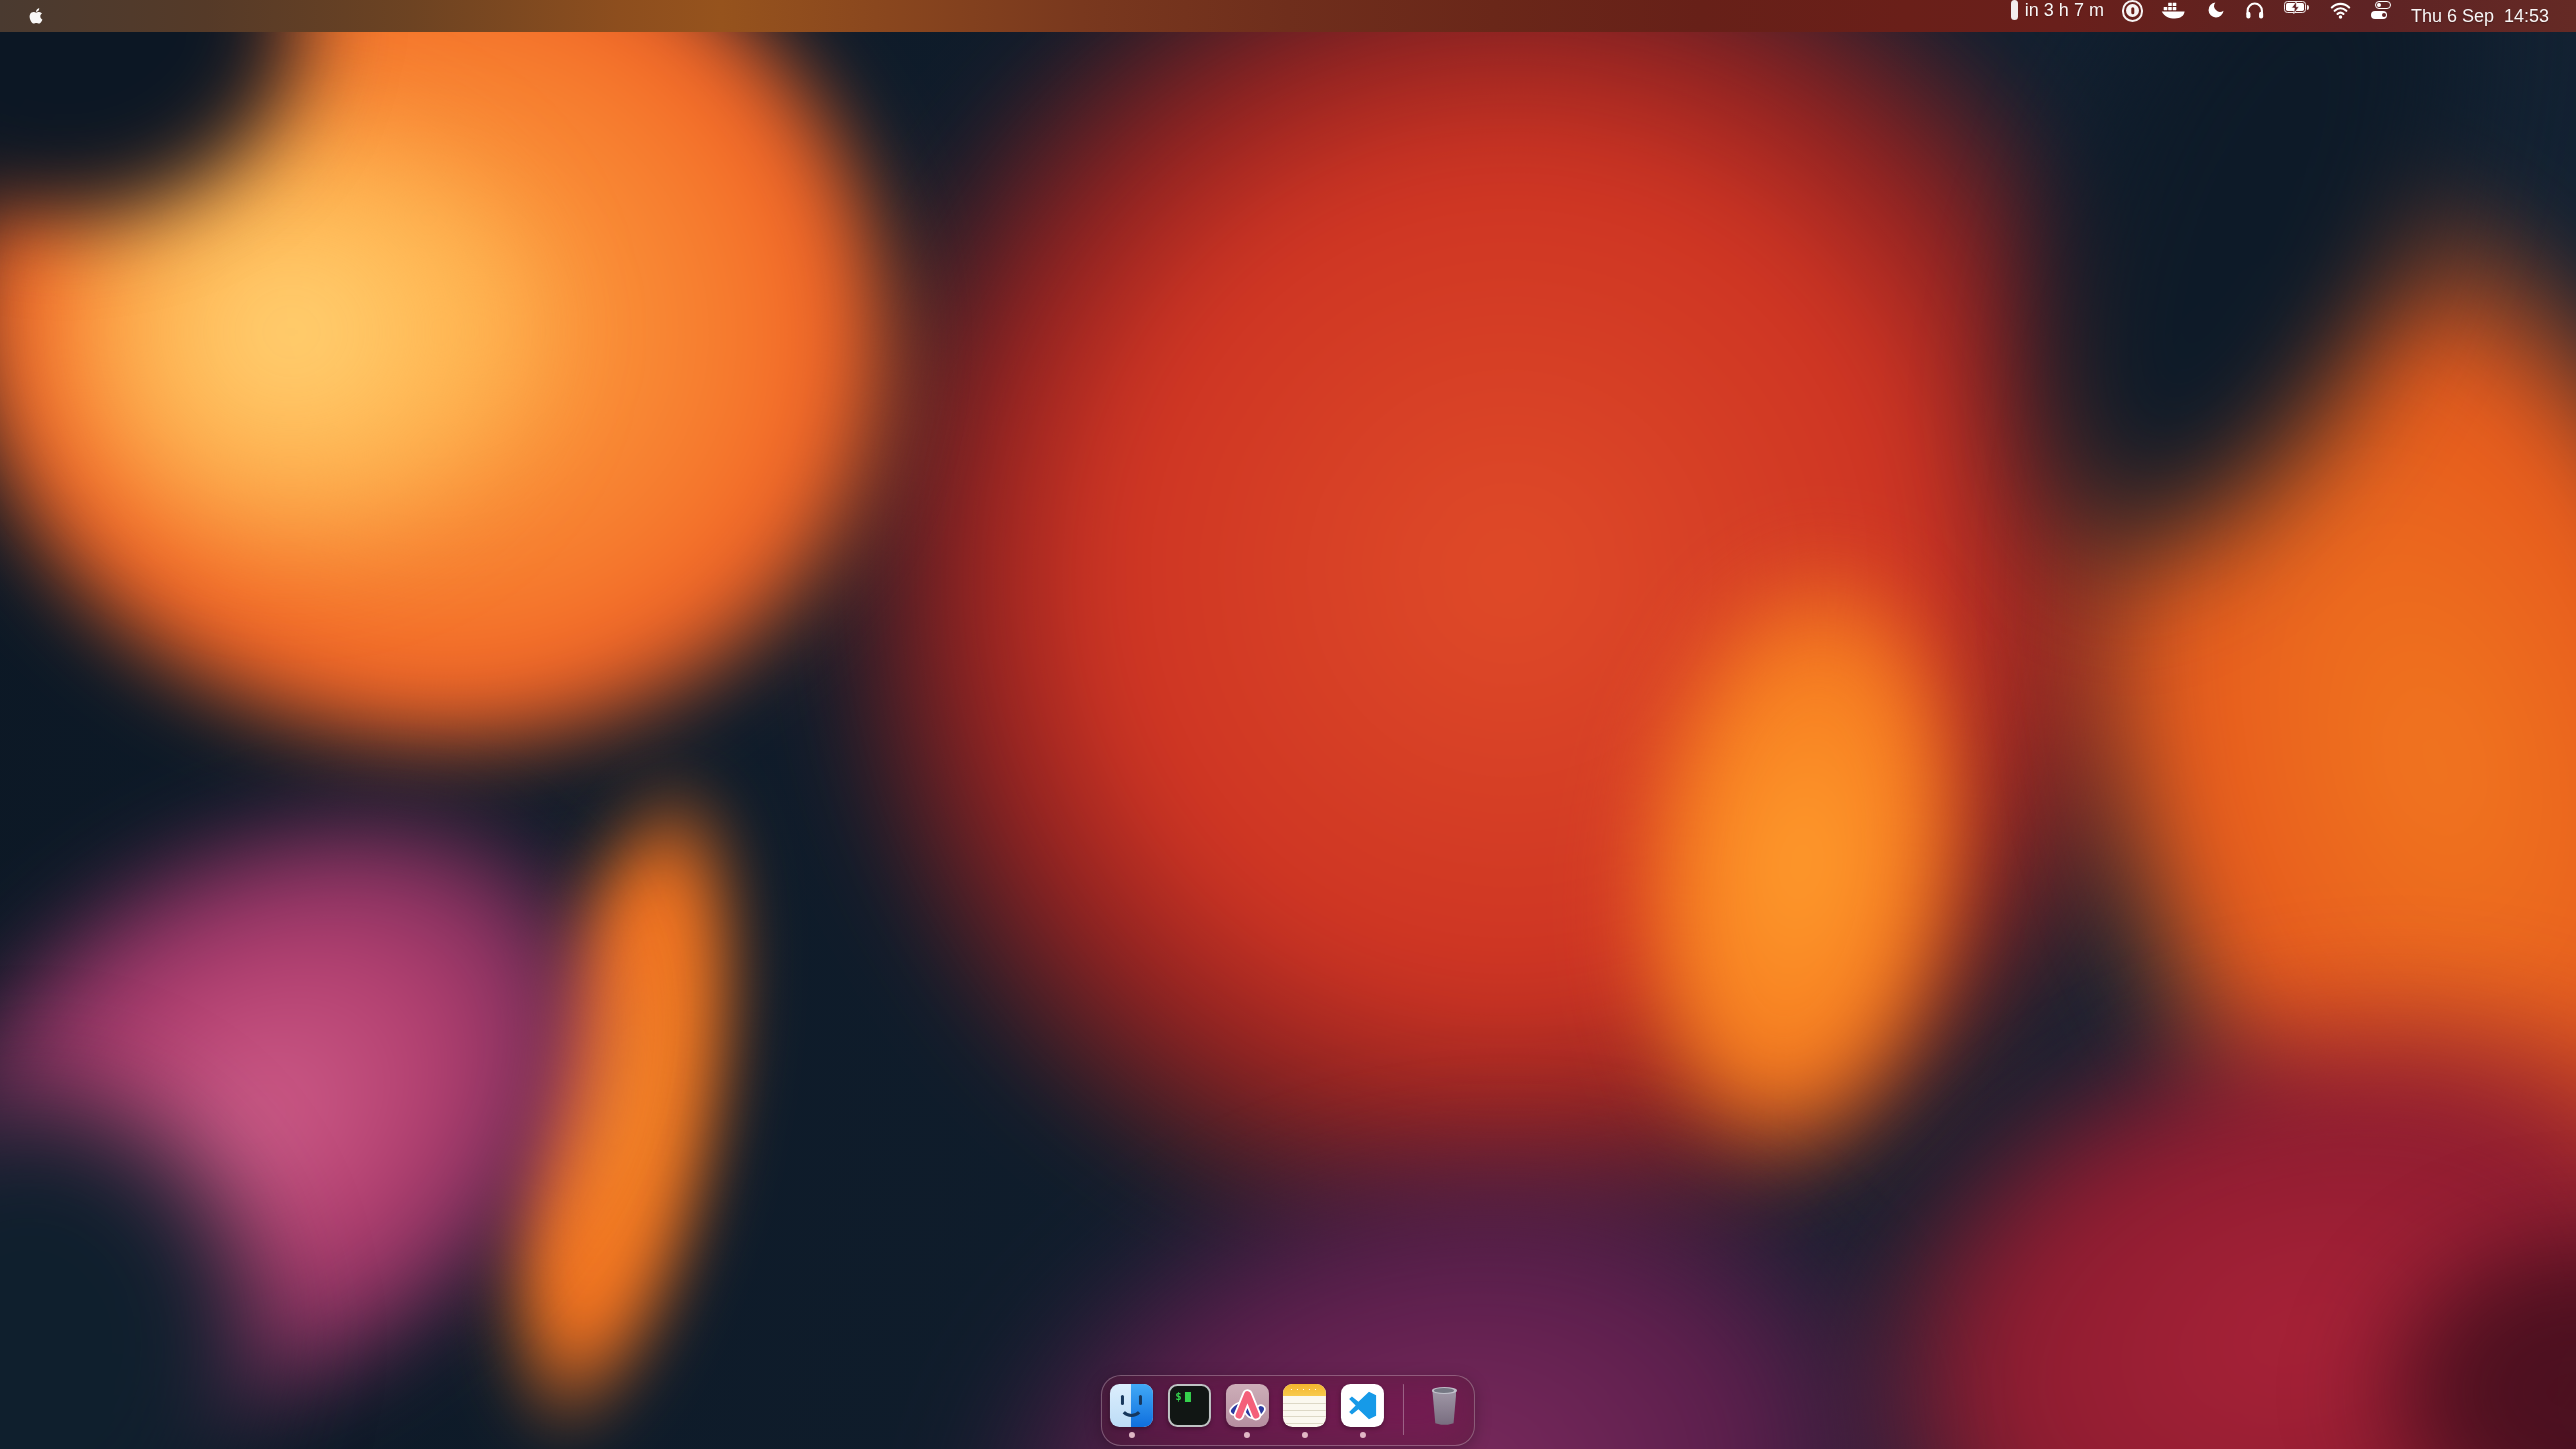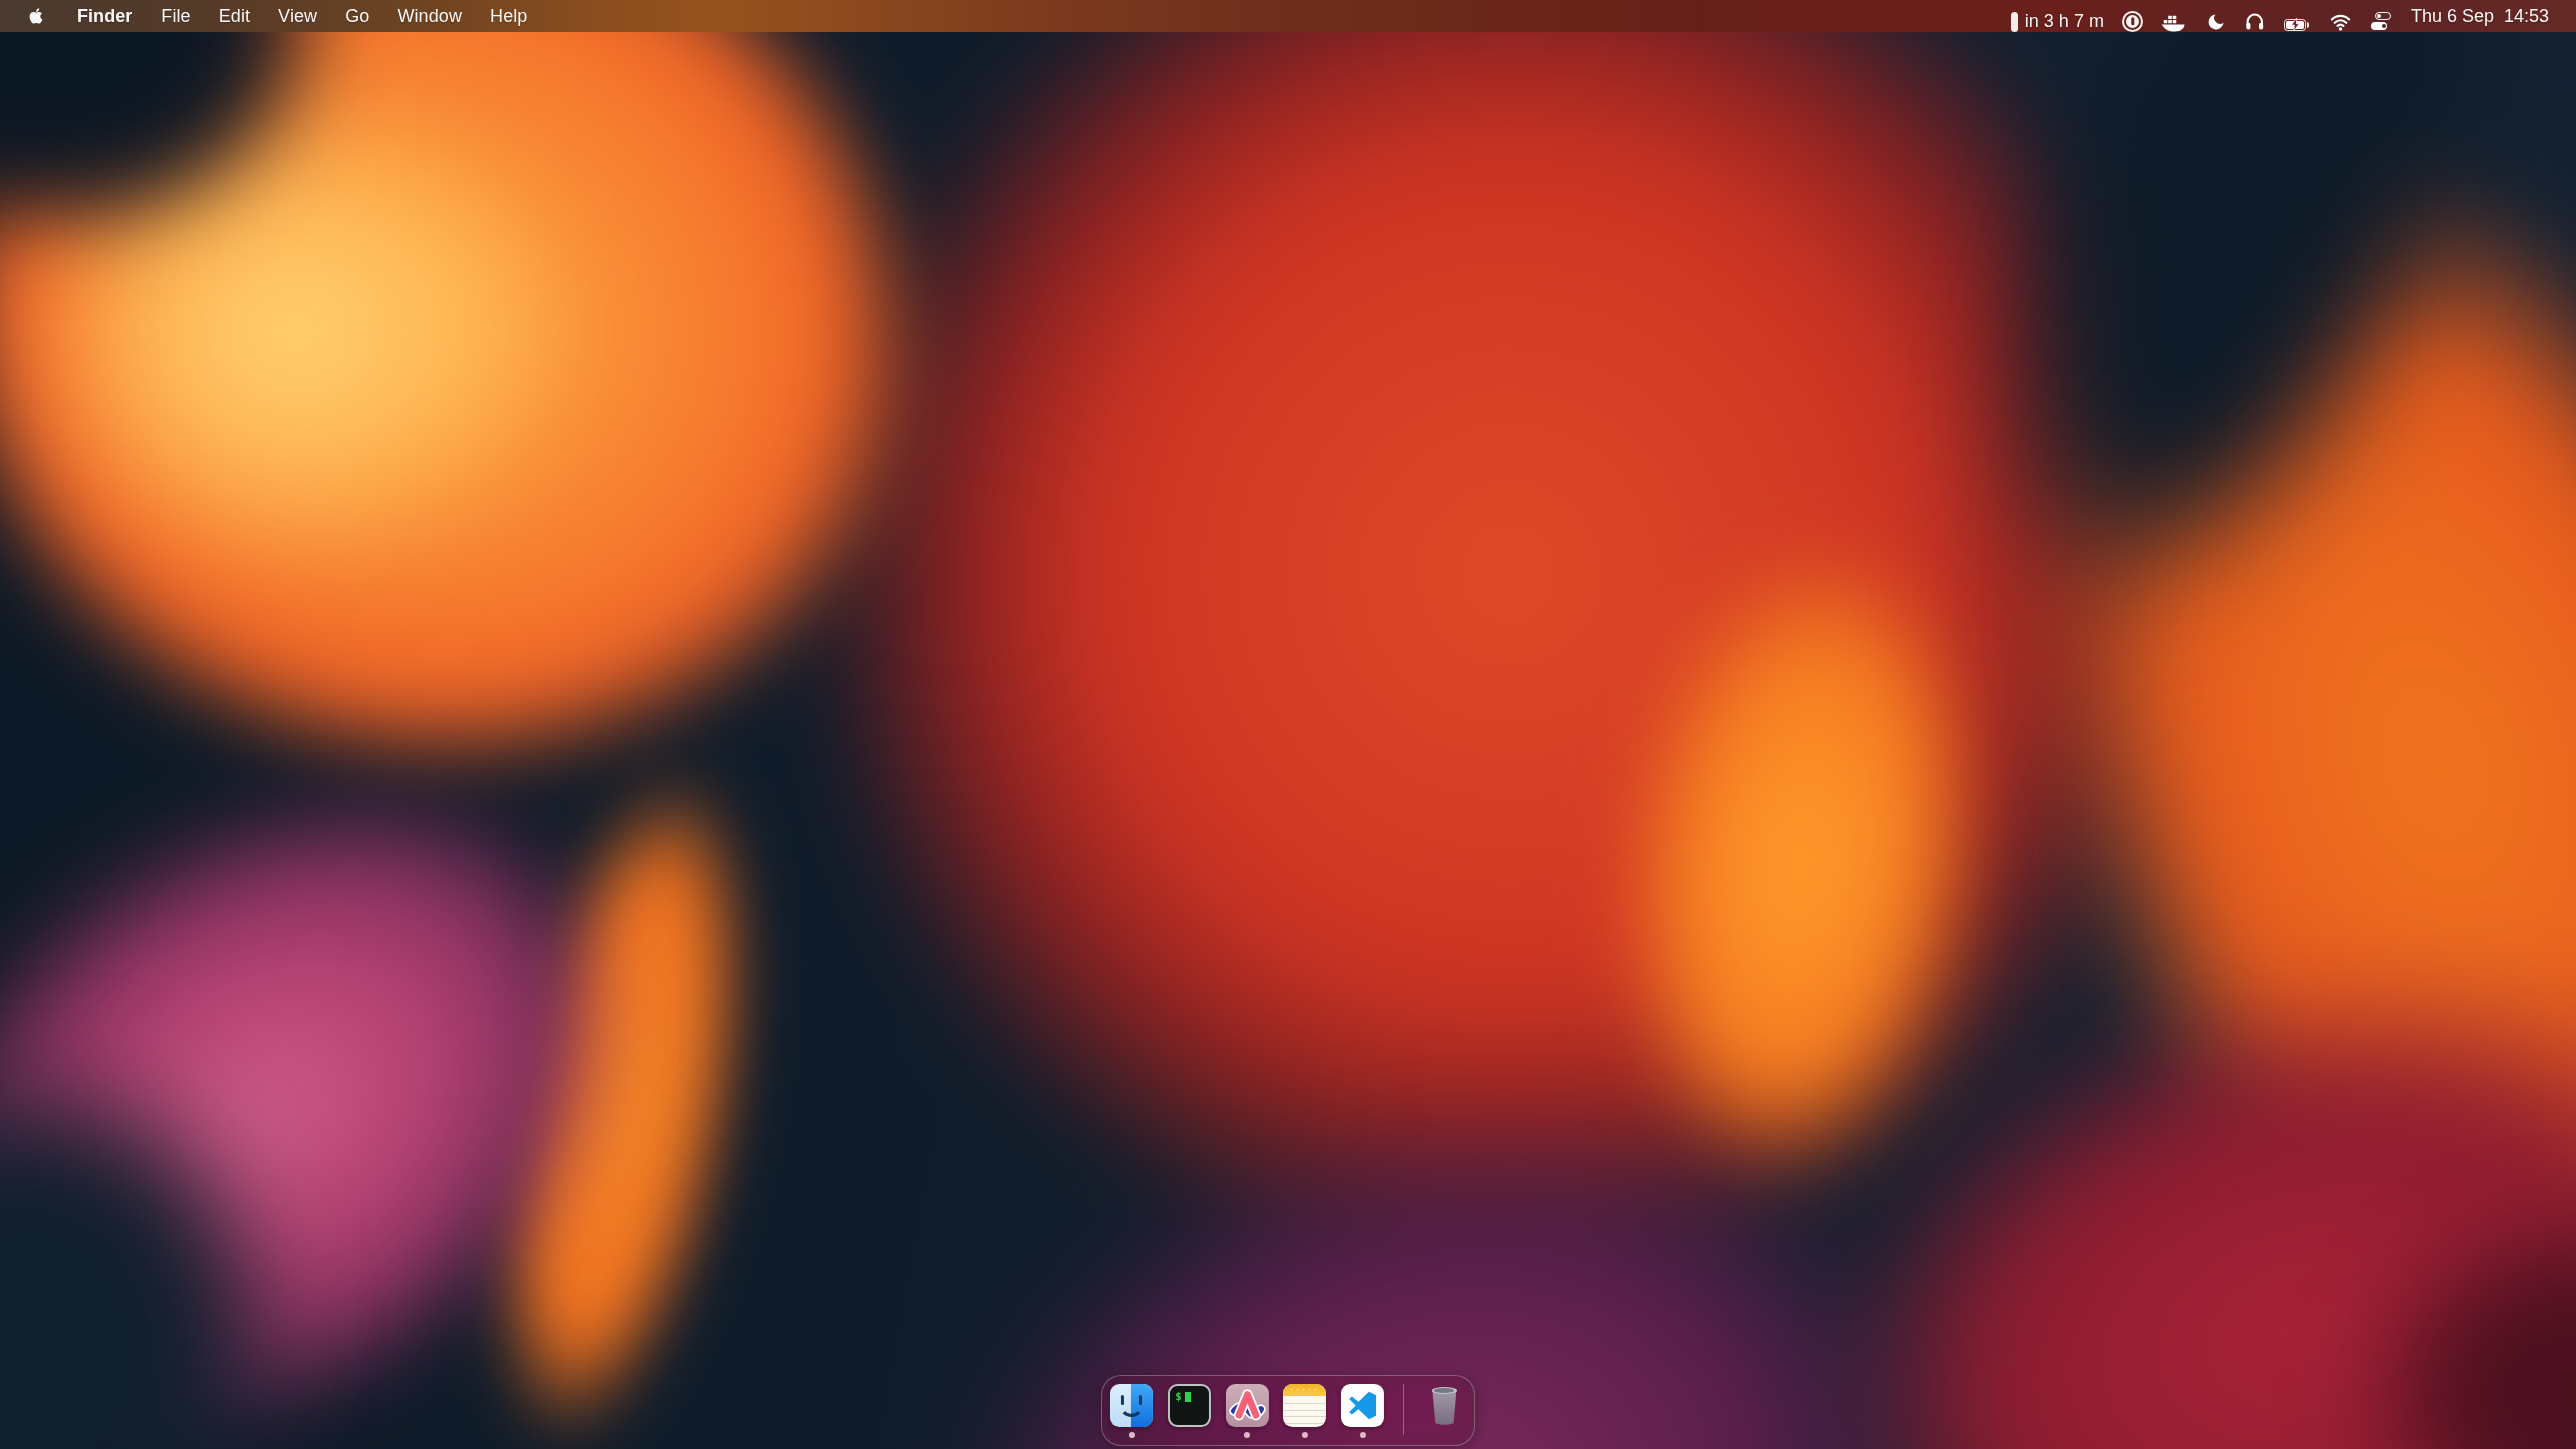--- a/index.html
+++ b/index.html
@@ -42,21 +42,21 @@
              display:flex; align-items:center; color:rgba(255,255,255,.96);
              background:linear-gradient(90deg,#4a3a30 0%,#553a28 8%,#6d4322 16%,#8d4e1e 24%,#96531d 28%,#8a471e 34%,#79381e 42%,#6f2e1c 50%,#6a2719 58%,#672018 66%,#6a1f19 74%,#691f1b 80%,#62221f 86%,#5e2324 92%,#652a25 100%);
              text-shadow:0 0.7px 1.3px rgba(0,0,0,.25); }
   .apple { margin-left:25.5px; display:flex; align-items:center; height:32px; padding:0 2.7px; }
   .apple svg { width:16px; height:18px; fill:rgba(255,255,255,.96); }
   #menus { display:flex; align-items:center; height:32px; margin-left:16px; list-style:none; }
   #menus li { padding:0 14px; font-size:18px; font-weight:400; letter-spacing:0.1px; cursor:default; line-height:32px; }
   #menus li.active-app { font-weight:700; padding-right:14.8px; }
 
   #status { margin-left:auto; margin-right:27px; display:flex; align-items:center; gap:18px; height:32px; }
-  .st { display:flex; align-items:flex-end; justify-content:center; height:32px; }
+  .st { display:flex; align-items:flex-start; justify-content:center; height:32px; }
   .st svg { display:block; }
   .keepawake { gap:6.7px; }
   .pill { width:7.4px; height:20px; border-radius:4px; background:rgba(255,255,255,.92); }
   .st-text { font-size:18px; white-space:pre; }
   .clock { font-size:18px; white-space:pre; }
 
   .op { width:21.5px; height:21.5px; border:2.3px solid rgba(255,255,255,.95); border-radius:50%; position:relative; }
   .op::before { content:''; position:absolute; inset:2.3px; border-radius:50%; background:rgba(255,255,255,.95); }
   .op::after  { content:''; position:absolute; left:50%; top:50%; transform:translate(-50%,-50%);
                 width:3.4px; height:7.4px; border-radius:2px; background:#671f19; z-index:1; }
@@ -138,29 +138,20 @@
   <div class="blob b-navybl"></div>
   <div class="blob b-maroonbr"></div>
 </div>
 
 <div id="menubar">
   <div class="apple">
     <svg viewBox="0 0 170 170">
         <path d="M150.37 130.25c-2.45 5.66-5.35 10.87-8.71 15.66-4.58 6.53-8.33 11.05-11.22 13.56-4.48 4.12-9.28 6.23-14.42 6.35-3.69 0-8.14-1.05-13.32-3.18-5.197-2.12-9.973-3.17-14.34-3.17-4.58 0-9.492 1.05-14.746 3.17-5.262 2.13-9.501 3.24-12.742 3.35-4.929.21-9.842-1.96-14.746-6.52-3.13-2.73-7.045-7.41-11.735-14.04-5.032-7.08-9.169-15.29-12.41-24.65-3.471-10.11-5.211-19.9-5.211-29.378 0-10.857 2.346-20.221 7.045-28.068 3.693-6.303 8.606-11.275 14.755-14.925s12.793-5.51 19.948-5.629c3.915 0 9.049 1.211 15.429 3.591 6.362 2.388 10.447 3.599 12.238 3.599 1.339 0 5.877-1.416 13.57-4.239 7.275-2.618 13.415-3.702 18.445-3.275 13.63 1.1 23.87 6.473 30.68 16.153-12.19 7.386-18.22 17.731-18.1 31.002.11 10.337 3.86 18.939 11.23 25.769 3.34 3.17 7.07 5.62 11.22 7.36-.9 2.61-1.85 5.11-2.86 7.51zM119.11 7.24c0 8.102-2.96 15.667-8.86 22.669-7.12 8.324-15.732 13.134-25.071 12.375a25.222 25.222 0 0 1-.188-3.07c0-7.778 3.386-16.102 9.399-22.908 3.002-3.446 6.82-6.311 11.45-8.597 4.62-2.252 8.99-3.497 13.1-3.735.12 1.083.17 2.166.17 3.266z"></path>
       </svg>
   </div>
-  <ul id="menus">
-    <li class="active-app">Finder</li>
-    <li>File</li>
-    <li>Edit</li>
-    <li>View</li>
-    <li>Go</li>
-    <li>Window</li>
-    <li>Help</li>
-  </ul>
 
   <div id="status">
     <div class="st keepawake">
       <span class="pill"></span>
       <span class="st-text">in 3 h 7 m</span>
     </div>
 
     <div class="st">
       <span class="op"></span>
     </div>

